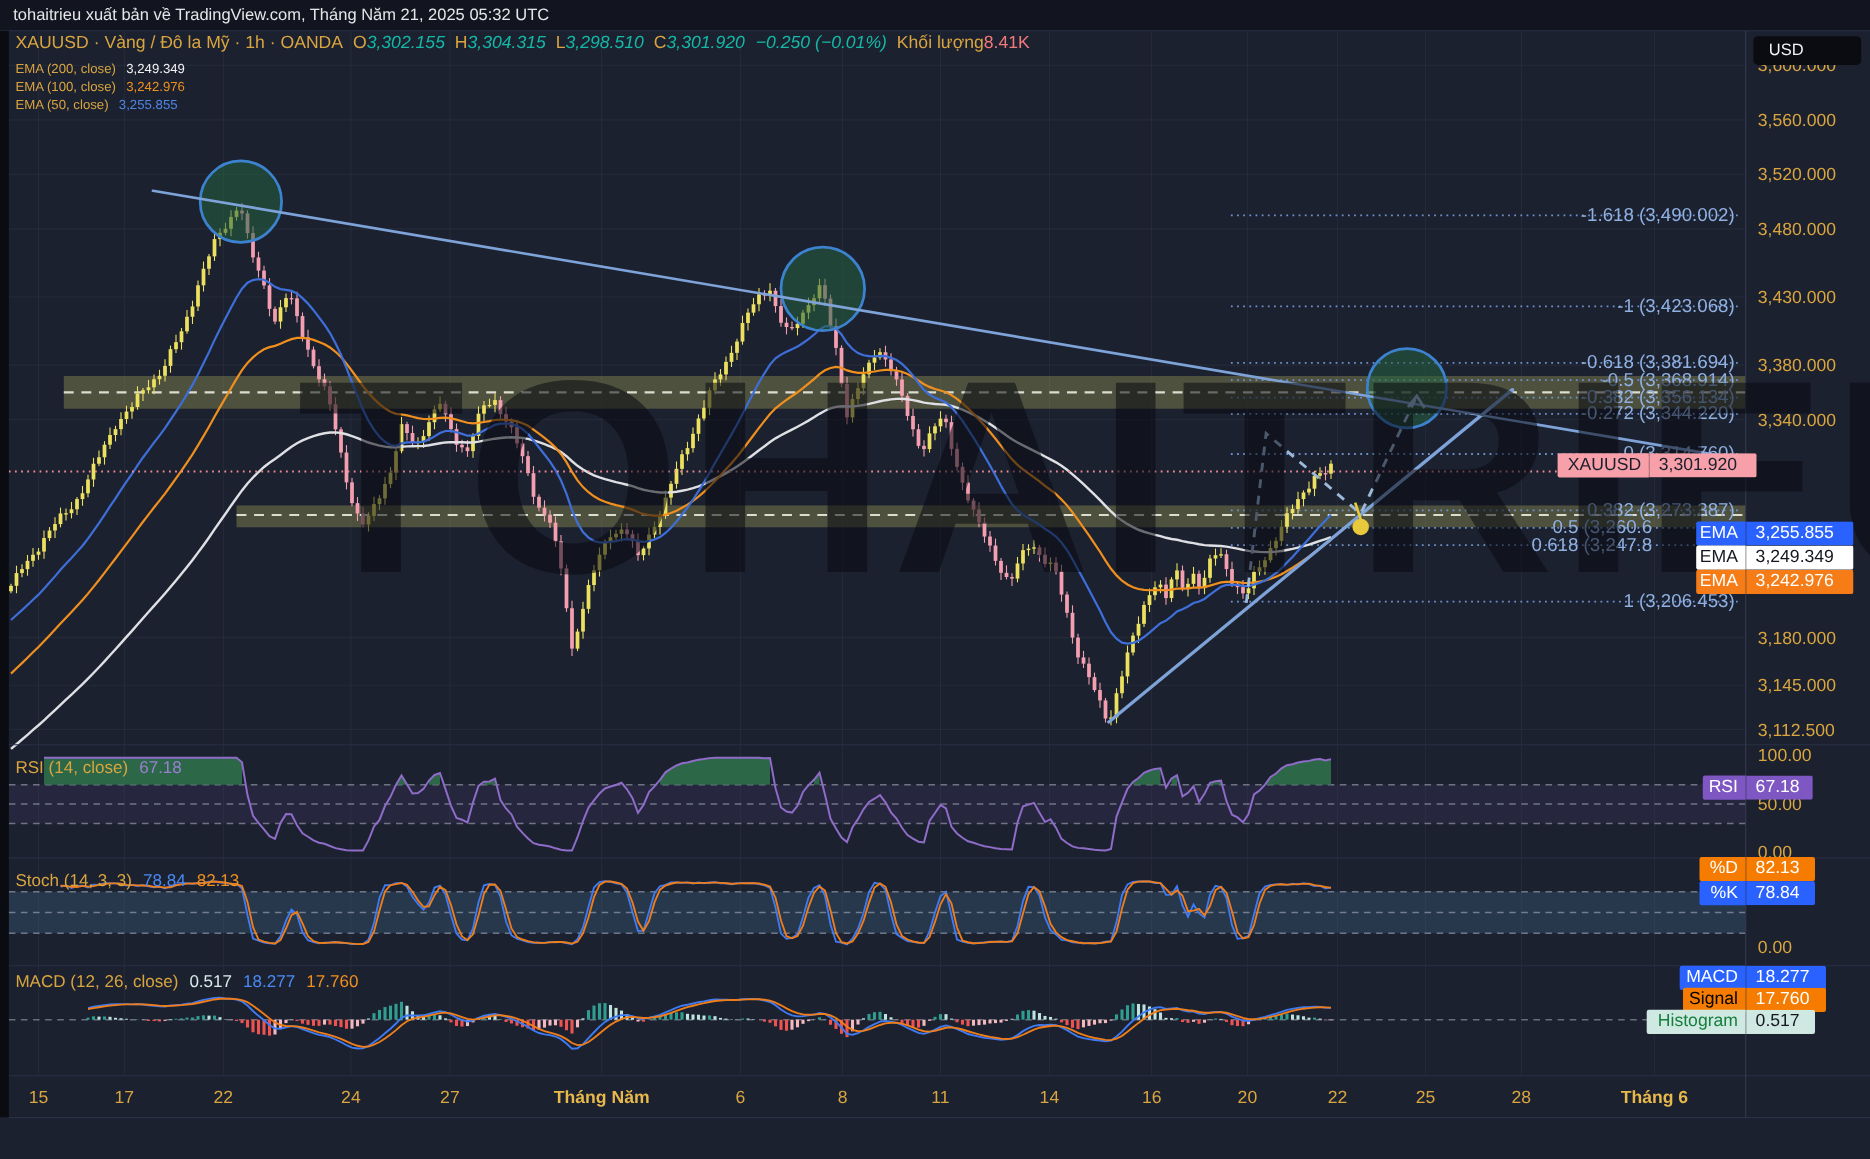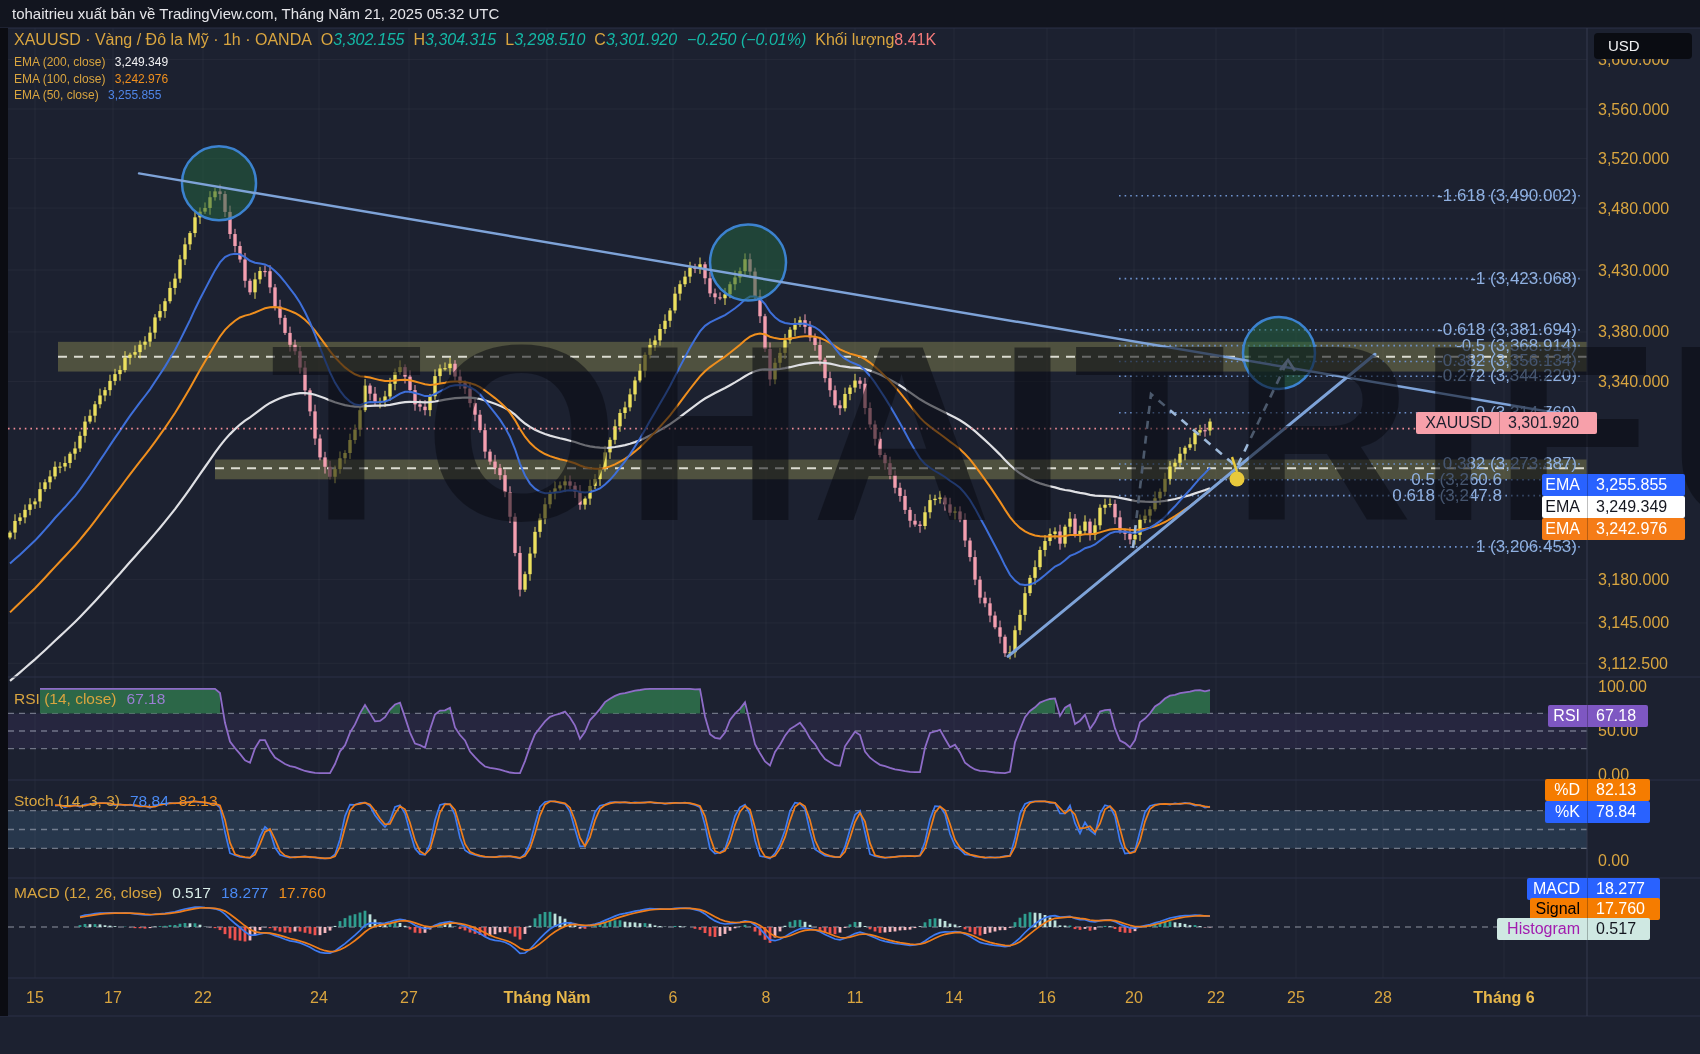--- a/index.html
+++ b/index.html
@@ -932,18 +932,18 @@
       </div>
       <div class="badge" style="left: 1527px; top: 878px;">
         <div class="bl" style="width: 60px; background: rgb(41, 98, 255); color: rgb(255, 255, 255);">MACD</div>
         <div class="bv" style="width: 73px; background: rgb(41, 98, 255); color: rgb(255, 255, 255); border-left: 1px solid rgba(0, 0, 0, 0.25);">18.277</div>
       </div>
       <div class="badge" style="left: 1530px; top: 898px;">
         <div class="bl" style="width: 57px; background: rgb(245, 124, 0); color: #000000;">Signal</div>
         <div class="bv" style="width: 73px; background: rgb(245, 124, 0); color: rgb(255, 255, 255); border-left: 1px solid rgba(0, 0, 0, 0.25);">17.760</div>
       </div>
       <div class="badge" style="left: 1497px; top: 918px;">
-        <div class="bl" style="width: 90px; background: rgb(207, 232, 226); color: #a21caf; padding-left: 12px;">Histogram</div>
+        <div class="bl" style="width: 90px; background: rgb(207, 232, 226); color: #15803d; padding-left: 12px;">Histogram</div>
         <div class="bv" style="width: 63px; background: rgb(207, 232, 226); color: rgb(20, 22, 31); border-left: 1px solid rgba(0, 0, 0, 0.25);">0.517</div>
       </div>
     </div>
 
 </div>
 
 </body></html>

